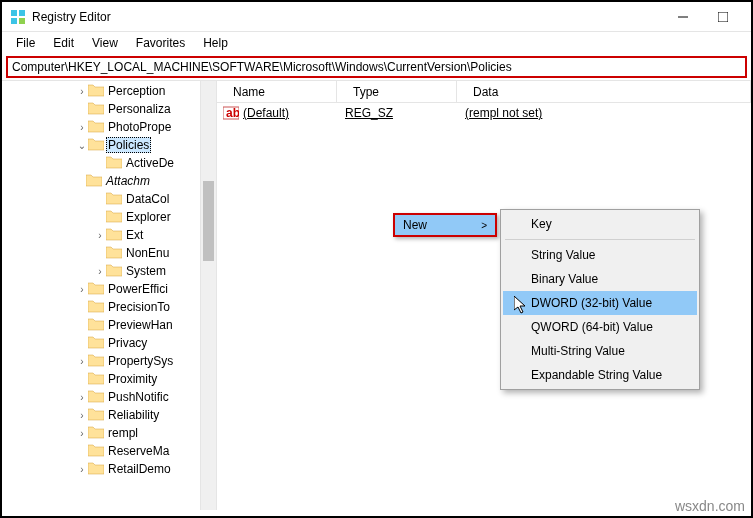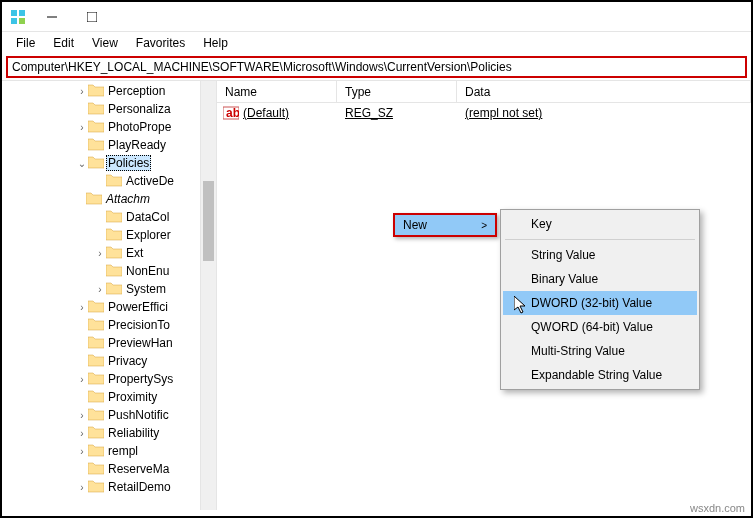--- a/index.html
+++ b/index.html
@@ -13,49 +13,50 @@
 .addrbar { margin: 2px 4px; border: 2px solid #c00; padding: 2px 4px; background: #fff; white-space: nowrap; overflow: hidden; }
 .content { display: flex; height: 430px; border-top: 1px solid #e5e5e5; }
 .tree { width: 215px; overflow: hidden; border-right: 1px solid #e5e5e5; position: relative; }
 .tree-node { display: flex; align-items: center; height: 18px; white-space: nowrap; }
 .tree-node .chev { width: 12px; text-align: center; color: #666; font-size: 10px; }
 .tree-node .label { padding: 0 2px; }
 .tree-node.sel .label { background: #cce8ff; border: 1px dotted #000; padding: 0 1px; }
 .folder { width: 16px; height: 14px; margin-right: 2px; }
 .list { flex: 1; position: relative; }
 .list-header { display: flex; border-bottom: 1px solid #e5e5e5; height: 22px; align-items: center; }
-.list-header div { padding: 0 8px; border-right: 1px solid #e5e5e5; height: 100%; display: flex; align-items: center; }
+.list-header div { padding: 0 16px; border-right: 1px solid #e5e5e5; height: 100%; display: flex; align-items: center; }
 .col-name { width: 120px; }
 .col-type { width: 120px; }
 .col-data { flex: 1; }
 .list-row { display: flex; height: 20px; align-items: center; text-decoration: underline; }
 .list-row .col-name { display: flex; align-items: center; gap: 4px; padding-left: 6px; }
 .ab-icon { width: 16px; height: 16px; }
 .ctx-new { position: absolute; left: 391px; top: 211px; width: 104px; border: 2px solid #c00; background: #f0f0f0; z-index: 10; box-shadow: 2px 2px 4px rgba(0,0,0,.3); }
 .ctx-new .row { display: flex; align-items: center; justify-content: space-between; padding: 3px 8px; background: #91c9f7; }
 .ctx-new .row .arrow { font-size: 10px; }
 .ctx-menu { position: absolute; left: 498px; top: 207px; width: 200px; background: #f0f0f0; border: 1px solid #a0a0a0; box-shadow: 3px 3px 6px rgba(0,0,0,.3); z-index: 11; padding: 2px; }
 .ctx-menu .item { padding: 5px 20px 5px 28px; }
 .ctx-menu .item.hl { background: #91c9f7; }
 .ctx-menu .sep { height: 1px; background: #d0d0d0; margin: 3px 2px; }
 .cursor { position: absolute; left: 512px; top: 294px; z-index: 20; }
-.watermark { position: absolute; right: 6px; bottom: 2px; color: #888; font-size: 11px; }
+.watermark { position: absolute; right: 6px; bottom: 2px; color: #888; font-size: 14px; }
 .scrollbar-v { position: absolute; right: 0; top: 0; bottom: 0; width: 16px; background: #f0f0f0; border-left: 1px solid #e5e5e5; }
 .scroll-thumb { position: absolute; top: 100px; height: 80px; left: 2px; right: 2px; background: #c0c0c0; }
 </style>
 </head>
 <body>
 
 <div class="titlebar">
   <svg class="app-icon" viewBox="0 0 16 16">
     <rect x="1" y="1" width="6" height="6" fill="#3cc4e6"></rect>
     <rect x="9" y="1" width="6" height="6" fill="#3cc4e6"></rect>
     <rect x="1" y="9" width="6" height="6" fill="#3cc4e6"></rect>
     <rect x="9" y="9" width="6" height="6" fill="#8fd14f"></rect>
   </svg>
+  <div class="title">Registry Editor</div>
   <div class="winbtn">
     <svg width="10" height="10">
         <line x1="0" y1="5" x2="10" y2="5" stroke="#000"></line>
       </svg>
   </div>
   <div class="winbtn">
     <svg width="10" height="10">
         <rect x="0" y="0" width="10" height="10" fill="none" stroke="#000"></rect>
       </svg>
   </div>
@@ -87,27 +88,20 @@
               <path d="M0 2 L0 13 L16 13 L16 4 L7 4 L5 2 Z" fill="#ffe29a" stroke="#d6a13b" stroke-width="0.5"></path>
             </svg></span>
           <span class="label">Personaliza</span>
         </div>
         <div class="tree-node" style="padding-left: 74px;">
           <span class="chev">›</span>
           <span><svg class="folder" viewBox="0 0 16 14">
               <path d="M0 2 L0 13 L16 13 L16 4 L7 4 L5 2 Z" fill="#ffe29a" stroke="#d6a13b" stroke-width="0.5"></path>
             </svg></span>
           <span class="label">PhotoPrope</span>
-        </div>
-        <div class="tree-node" style="padding-left: 74px;">
-          <span class="chev"></span>
-          <span><svg class="folder" viewBox="0 0 16 14">
-              <path d="M0 2 L0 13 L16 13 L16 4 L7 4 L5 2 Z" fill="#ffe29a" stroke="#d6a13b" stroke-width="0.5"></path>
-            </svg></span>
-          <span class="label">PlayReady</span>
         </div>
         <div class="tree-node sel" style="padding-left: 74px;">
           <span class="chev">⌄</span>
           <span><svg class="folder" viewBox="0 0 16 14">
               <path d="M0 2 L0 13 L16 13 L16 4 L7 4 L5 2 Z" fill="#ffe29a" stroke="#d6a13b" stroke-width="0.5"></path>
             </svg></span>
           <span class="label">Policies</span>
         </div>
         <div class="tree-node" style="padding-left: 92px;">
           <span class="chev"></span>

